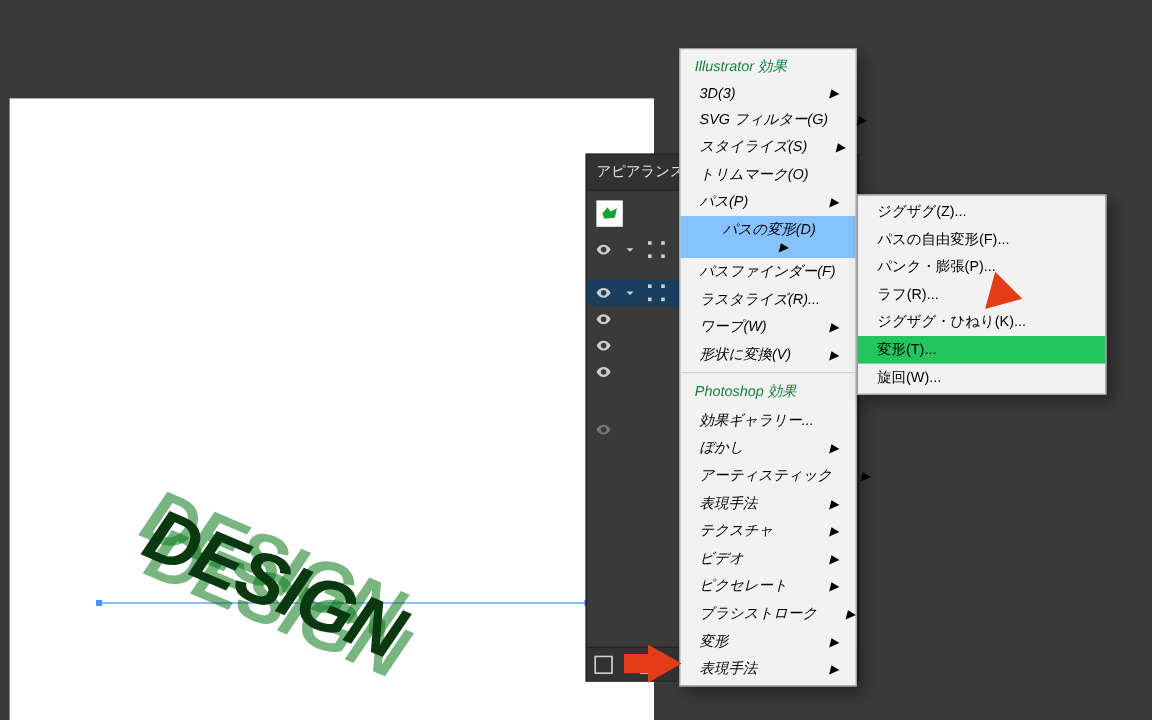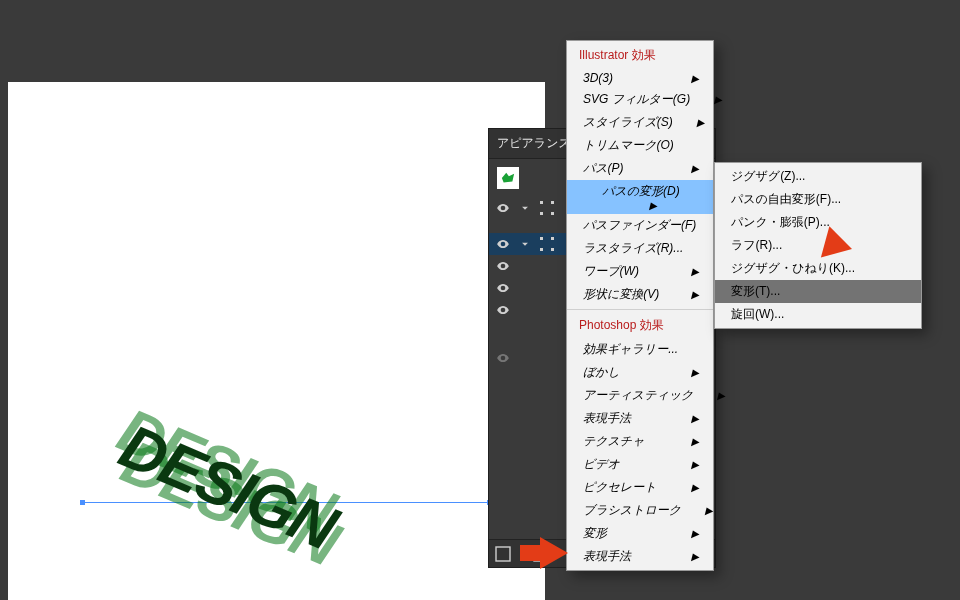--- a/index.html
+++ b/index.html
@@ -130,21 +130,22 @@
   .menu {
     position: absolute;
     background: #f2f2f2;
     border: 1px solid #9a9a9a;
     box-shadow: 6px 6px 12px rgba(0,0,0,.35);
     color: #000;
     padding: 2px 0;
   }
   .menu-section-header {
     padding: 4px 12px;
-    color: #b91c1c;
+    color: #15803d;
+    font-style: italic;
   }
   .menu hr {
     border: none; border-top: 1px solid #cfcfcf;
     margin: 3px 0;
   }
   .menu-item {
     display: flex; align-items: center; justify-content: space-between;
     padding: 3px 14px 3px 16px;
     white-space: nowrap;
     cursor: default;
@@ -157,21 +158,21 @@
   .menu-item.highlight {
     background: #86c2ff;
     flex-direction: column;
   }
   .submenu-item {
     padding: 3px 16px;
     white-space: nowrap;
     cursor: default;
   }
   .submenu-item.highlight {
-    background: #737373;
+    background: #22c55e;
   }
 
   .menu.main { left: 566px; top: 40px; width: 148px; }
   .menu.sub  { left: 714px; top: 162px; width: 208px; }
 
   
   .red-arrow {
     position: absolute;
     width: 0; height: 0;
   }

